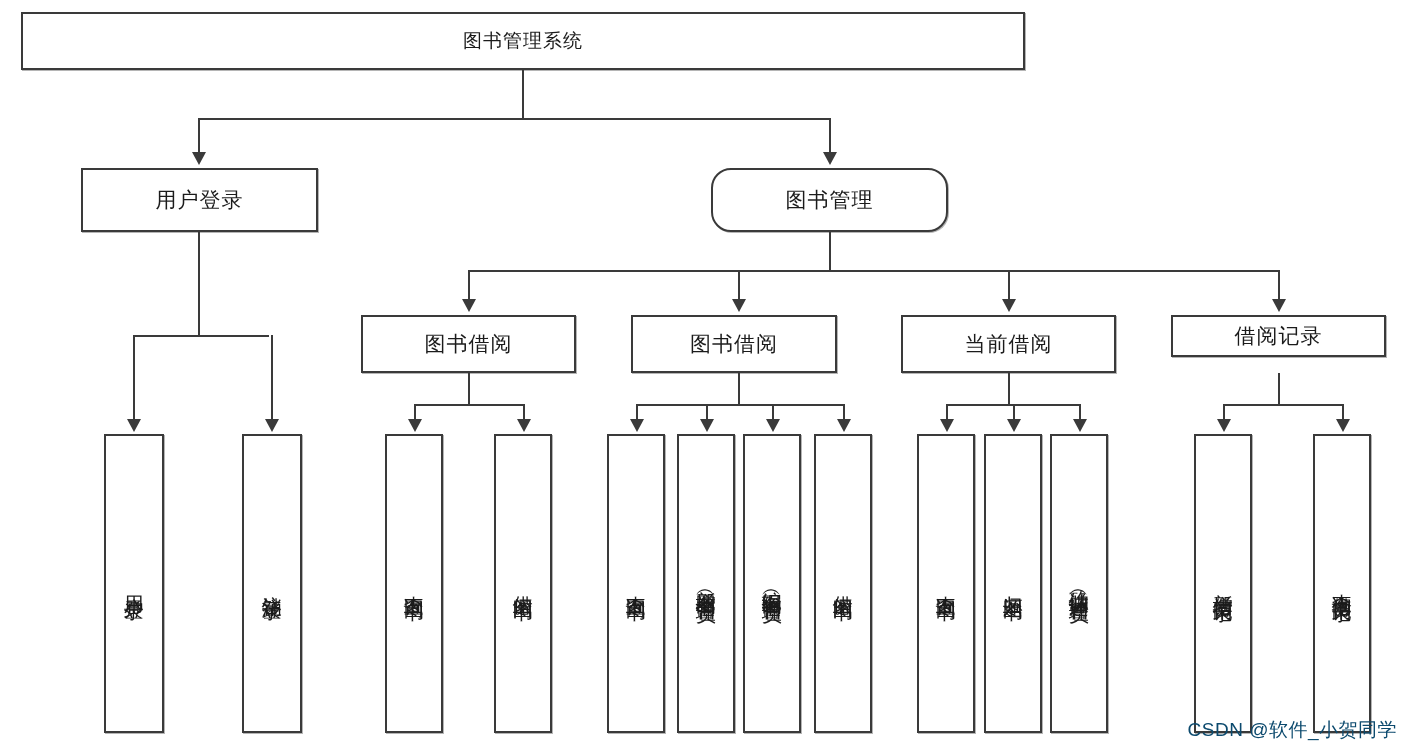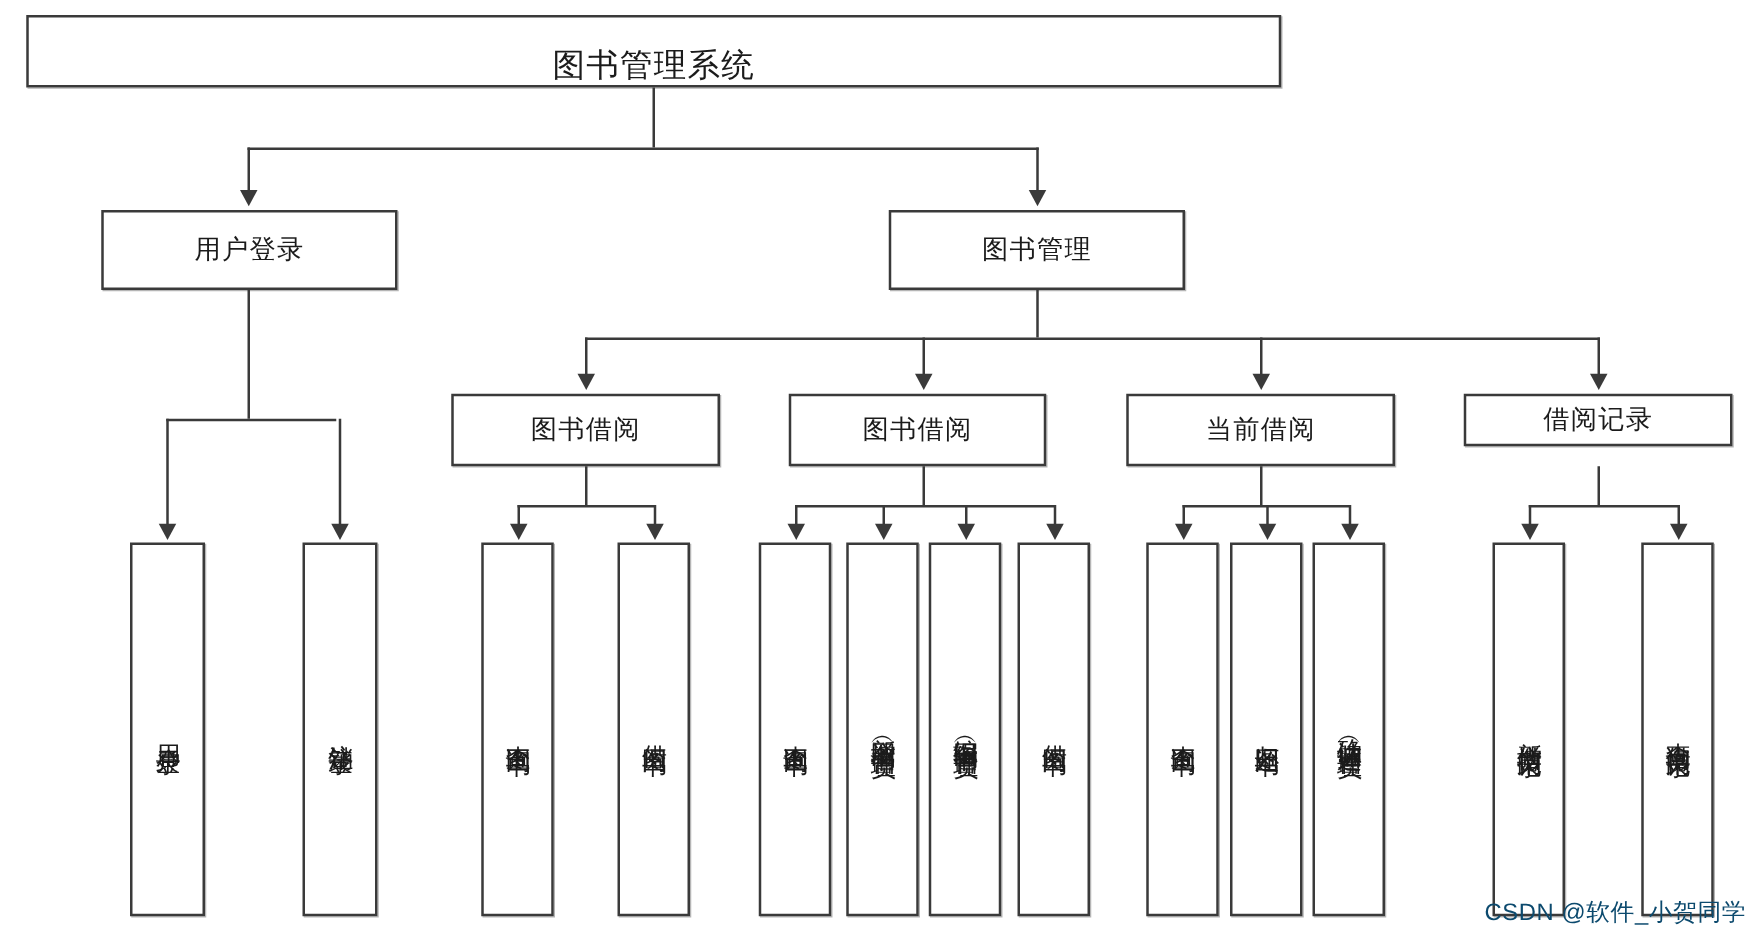--- a/index.html
+++ b/index.html
@@ -30,22 +30,21 @@
     color: #1b1b1b;
     box-shadow: 1px 1px 0 rgba(120,120,120,0.55);
   }
   .node.h {
     
     font-size: 21px;
     letter-spacing: 1px;
     line-height: 1.2;
   }
   .node.root {
-    font-size: 26px;
-    align-items: flex-end;
+    font-size: 19px;
   }
   .node.v {
     
     font-size: 20px;
     line-height: 1.12;
     padding: 4px 0;
   }
   .vtext {
     writing-mode: vertical-rl;
     text-orientation: upright;
@@ -100,21 +99,21 @@
   <div class="hline" style="left:198px; top:118px; width:633px;"></div>
 
   <div class="vline" style="left:198px; top:118px; height:37px;"></div>
   <div class="arrow" style="left:192px; top:152px;"></div>
   <div class="vline" style="left:829px; top:118px; height:37px;"></div>
   <div class="arrow" style="left:823px; top:152px;"></div>
 
   <div class="node h" style="left:81px; top:168px; width:237px; height:64px;">
     <span>用户登录</span>
   </div>
-  <div class="node h" style="left:711px; top:168px; width:237px; height:64px;">
+  <div class="node h" style="left:711px; top:168px; width:237px; height:64px;border-radius:20px;">
     <span>图书管理</span>
   </div>
 
   <div class="vline" style="left:198px; top:232px; height:103px;"></div>
   <div class="hline" style="left:133px; top:335px; width:136px;"></div>
   <div class="vline" style="left:133px; top:335px; height:87px;"></div>
   <div class="arrow" style="left:127px; top:419px;"></div>
   <div class="vline" style="left:271px; top:335px; height:87px;"></div>
   <div class="arrow" style="left:265px; top:419px;"></div>
 

